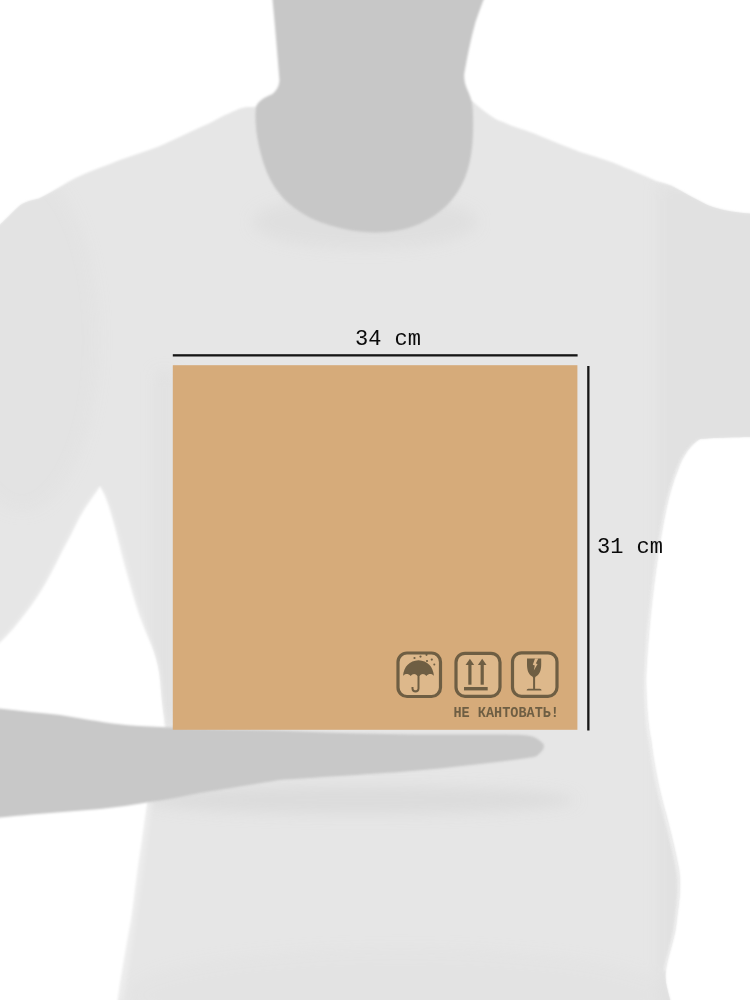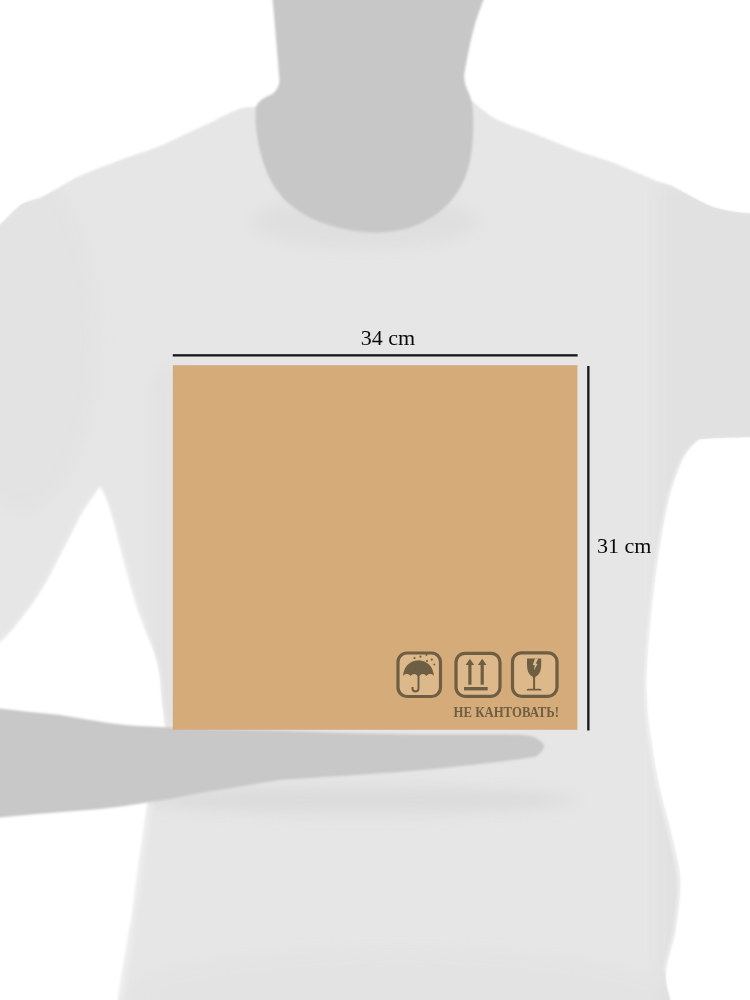--- a/index.html
+++ b/index.html
@@ -1,16 +1,16 @@
 <!DOCTYPE html>
 <html><head>
 <meta charset="utf-8">
 <style>
   html,body{margin:0;padding:0;background:#ffffff;}
-  .wrap{width:750px;height:1000px;position:relative;overflow:hidden;font-family:Liberation Serif, serif;}
+  .wrap{width:750px;height:1000px;position:relative;overflow:hidden;font-family:Liberation Mono, monospace;}
 </style>
 </head>
 <body>
 <div class="wrap">
 <svg width="750" height="1000" viewBox="0 0 750 1000" xmlns="http://www.w3.org/2000/svg">
   <defs>
     <filter id="b1" x="-20%" y="-20%" width="140%" height="140%">
           <feGaussianBlur stdDeviation="1.1"></feGaussianBlur>
         </filter>
     <filter id="b6" x="-40%" y="-40%" width="180%" height="180%">

